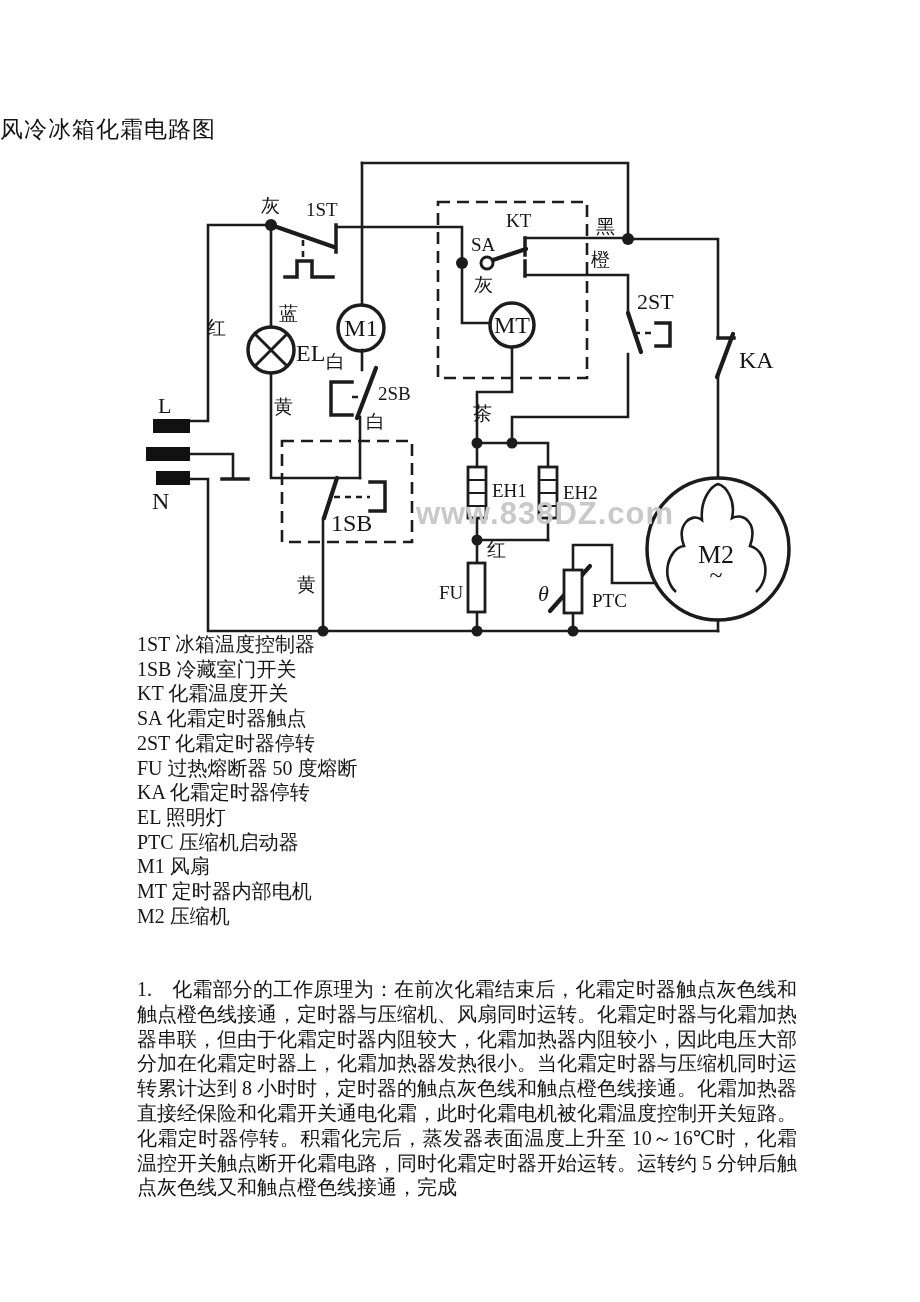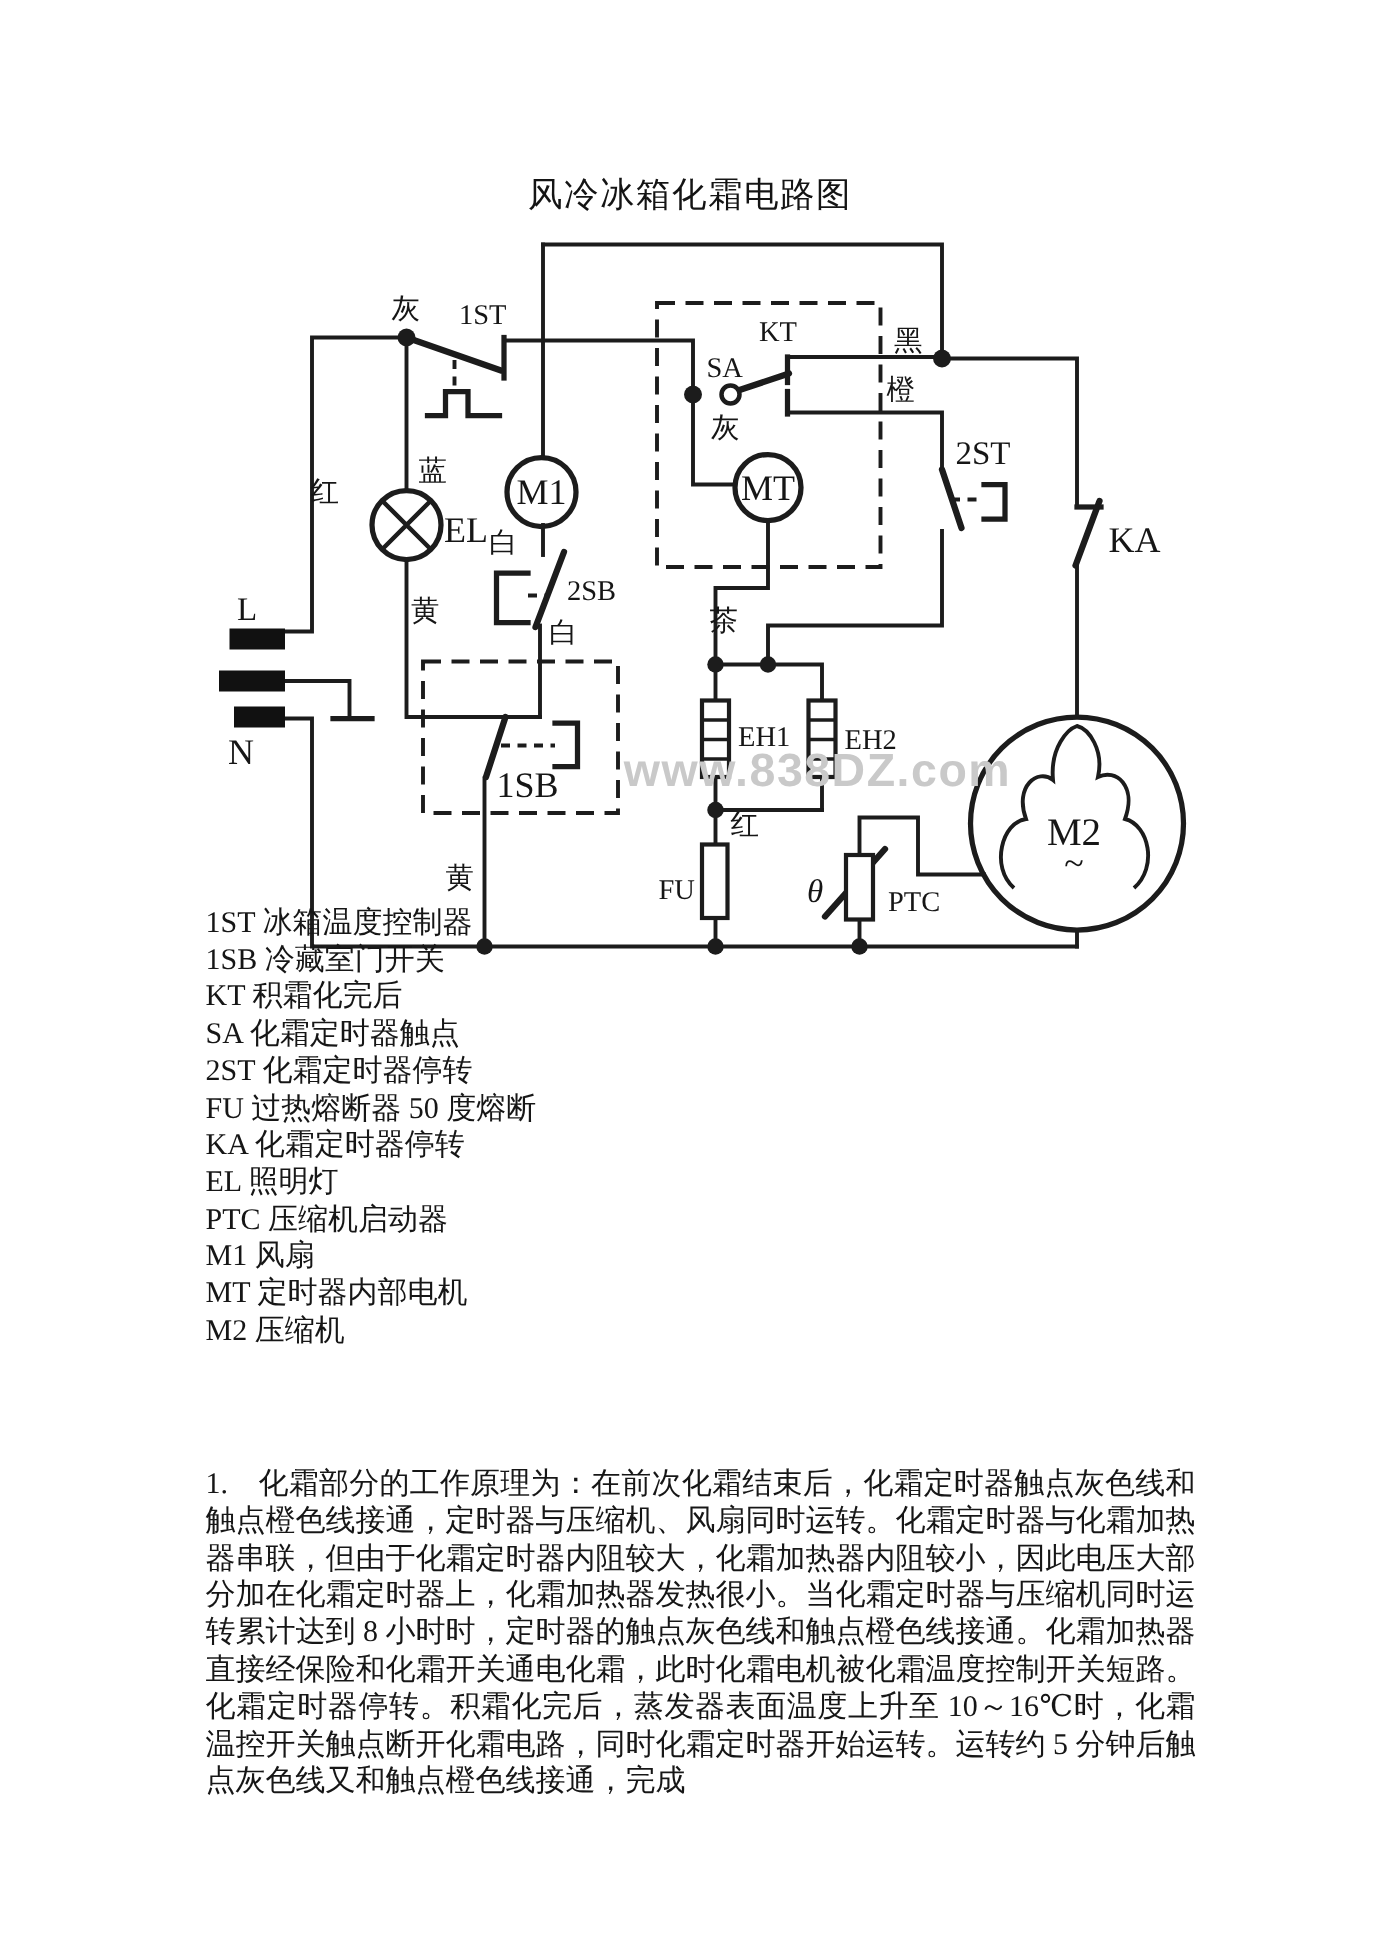--- a/index.html
+++ b/index.html
@@ -1,21 +1,21 @@
 <!DOCTYPE html>
 <html><head>
 <meta charset="utf-8">
 <style>
   html,body{margin:0;padding:0;background:#ffffff;}
   body{font-family:"Liberation Serif","DejaVu Serif",serif;color:#111;}
   .page{position:relative;width:920px;height:1302px;background:#ffffff;overflow:hidden;}
-  .title{position:absolute;top:114px;left:0;width:920px;text-align:center;
+  .title{position:absolute;top:114px;left:0;width:920px;
          font-size:23px;letter-spacing:1px;color:#141414;}
   .diagram-svg{position:absolute;top:0;left:0;}
-  .legend{position:absolute;top:603px;left:137px;font-size:20px;line-height:24.7px;color:#161616;}
+  .legend{position:absolute;top:632px;left:137px;font-size:20px;line-height:24.7px;color:#161616;}
   .article{position:absolute;top:977px;left:137px;width:660px;font-size:20px;line-height:24.8px;
            text-align:justify;color:#161616;}
   svg text{font-family:"Liberation Serif","DejaVu Serif",serif;fill:#161616;font-size:19px;}
   svg text.big{font-size:24px;}
   svg text.huge{font-size:26px;}
   svg text.mid{font-size:22px;}
   svg text.theta{font-style:italic;font-size:22px;}
   svg text.watermark{font-family:"Liberation Sans","DejaVu Sans",sans-serif;
         font-size:31px;font-weight:bold;fill:#c9c9c9;letter-spacing:1px;}
 </style>
@@ -163,21 +163,21 @@
     <text x="592" y="607">PTC</text>
     <text class="huge" x="716" y="563" text-anchor="middle">M2</text>
     <text class="big" x="716" y="583" text-anchor="middle">~</text>
 
     <text class="watermark" x="545" y="524" text-anchor="middle">www.838DZ.com</text>
   </svg>
 
   <div class="legend">
     <div>1ST 冰箱温度控制器</div>
     <div>1SB 冷藏室门开关</div>
-    <div>KT 积霜化完后</div>
+    <div>KT 化霜温度开关</div>
     <div>SA 化霜定时器触点</div>
     <div>2ST 化霜定时器停转</div>
     <div>FU 过热熔断器  50 度熔断</div>
     <div>KA 化霜定时器停转</div>
     <div>EL 照明灯</div>
     <div>PTC 压缩机启动器</div>
     <div>M1 风扇</div>
     <div>MT 定时器内部电机</div>
     <div>M2 压缩机</div>
   </div>

